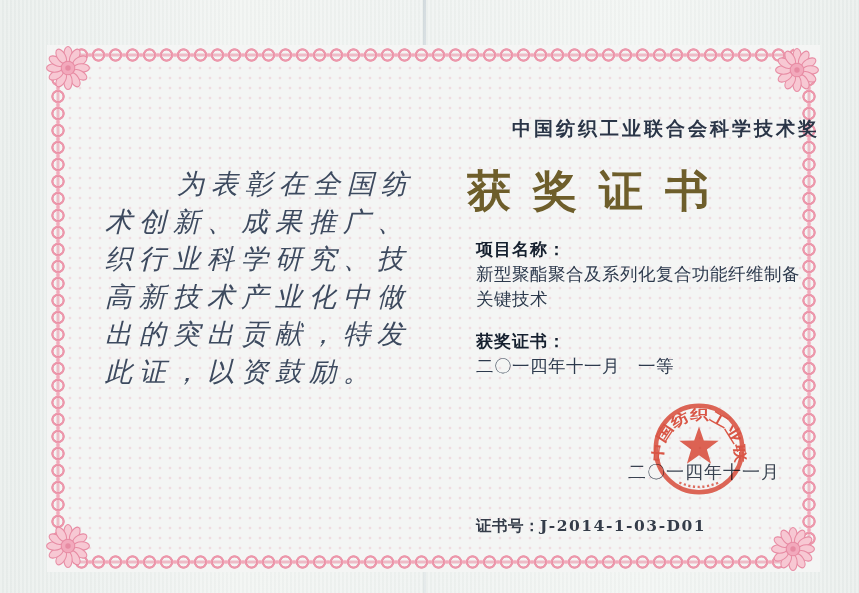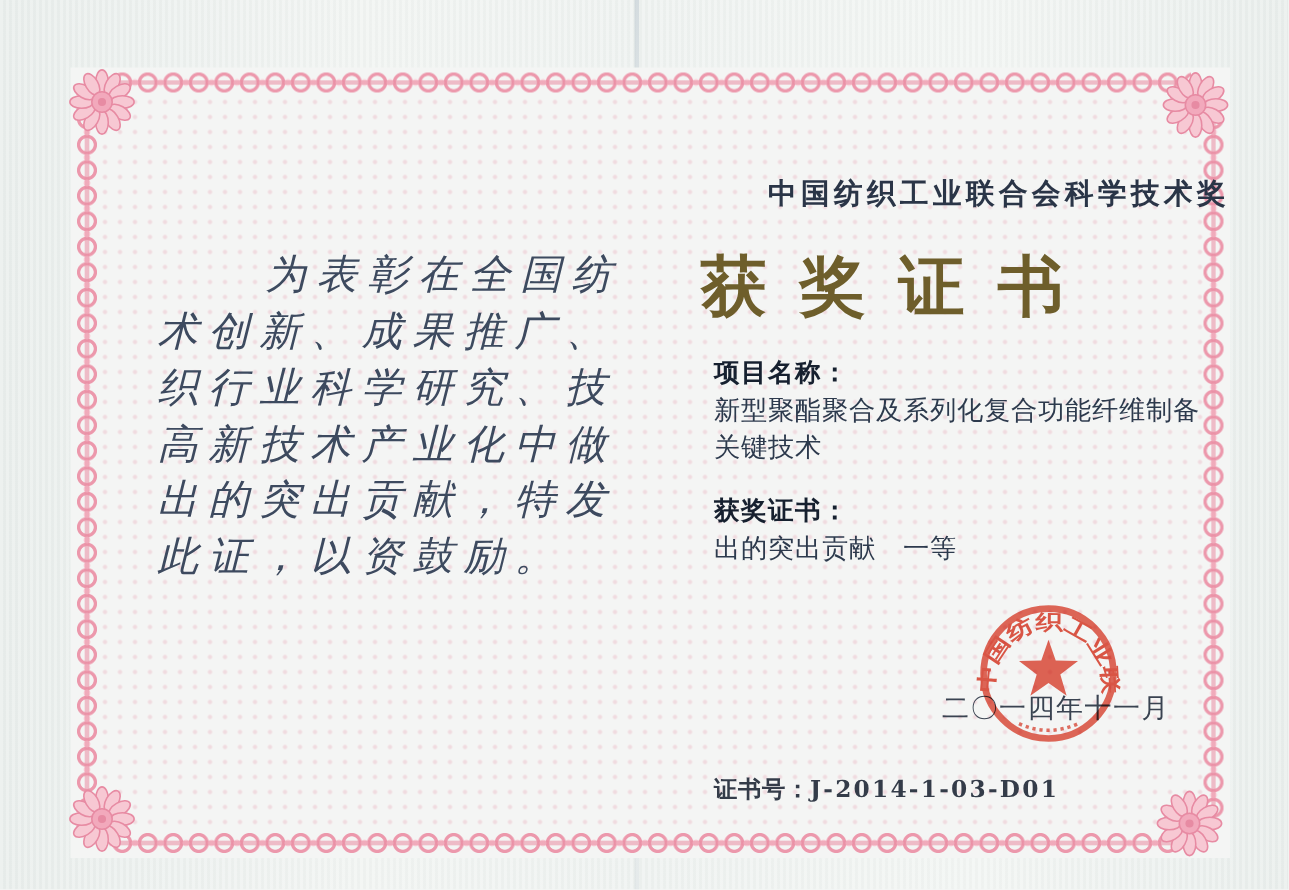--- a/index.html
+++ b/index.html
@@ -170,21 +170,21 @@
 
   <div class="cert-title">获奖证书</div>
 
   <div class="fields">
     <div class="field-row">
       <span class="field-label">项目名称：</span>
       <span class="field-value">新型聚酯聚合及系列化复合功能纤维制备关键技术</span>
     </div>
     <div class="field-row">
       <span class="field-label">获奖证书：</span>
-      <span class="field-value">出的突出贡献　一等</span>
+      <span class="field-value">二〇一四年十一月　一等</span>
     </div>
   </div>
 
   <div class="date">二〇一四年十一月</div>
 
   <svg class="seal" viewBox="0 0 120 120">
     <defs>
       <path id="sealTopArc" d="M 23.5,71 A 37,37 0 1 1 96.5,71" fill="none"></path>
     </defs>
     <circle cx="60" cy="58" r="44" fill="none" stroke="#e14a38" stroke-width="4.5" opacity="0.9"></circle>

